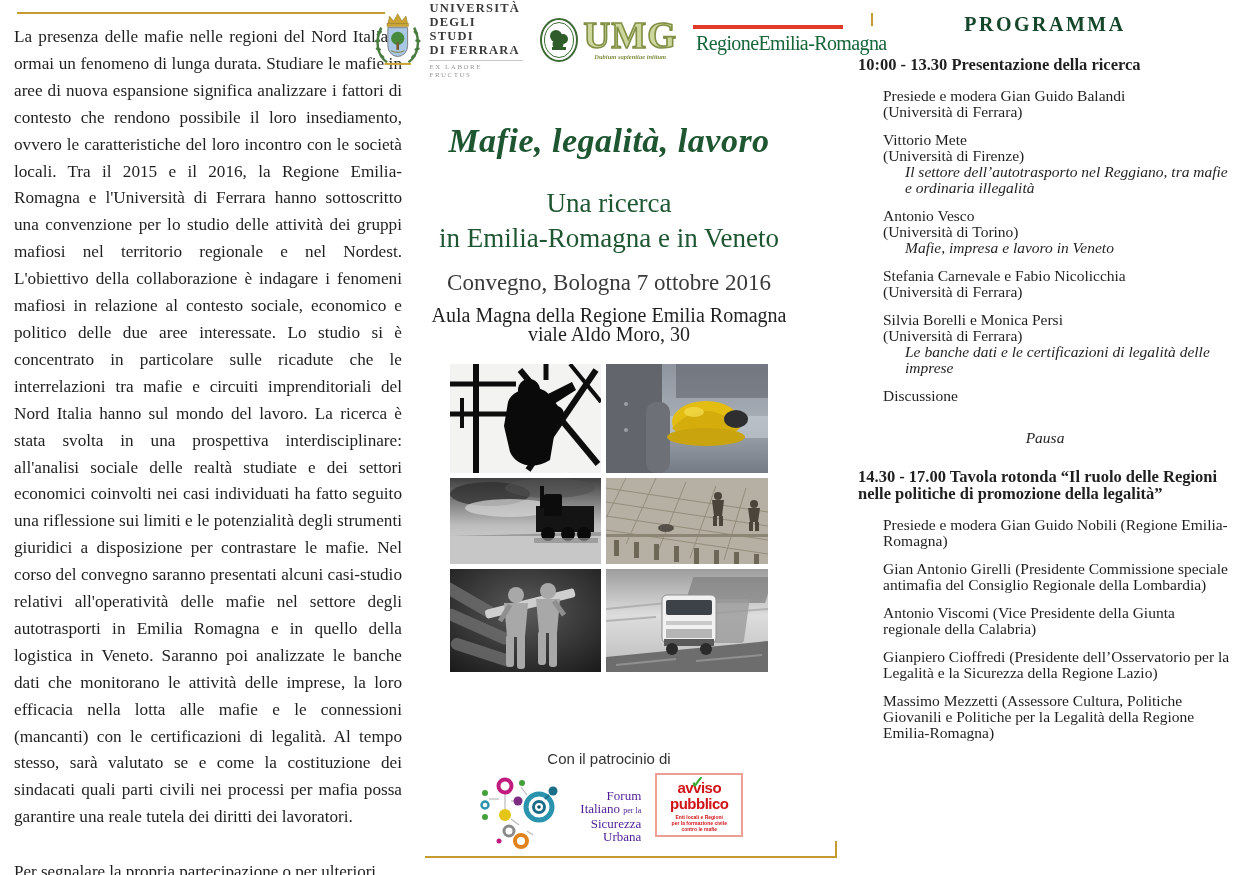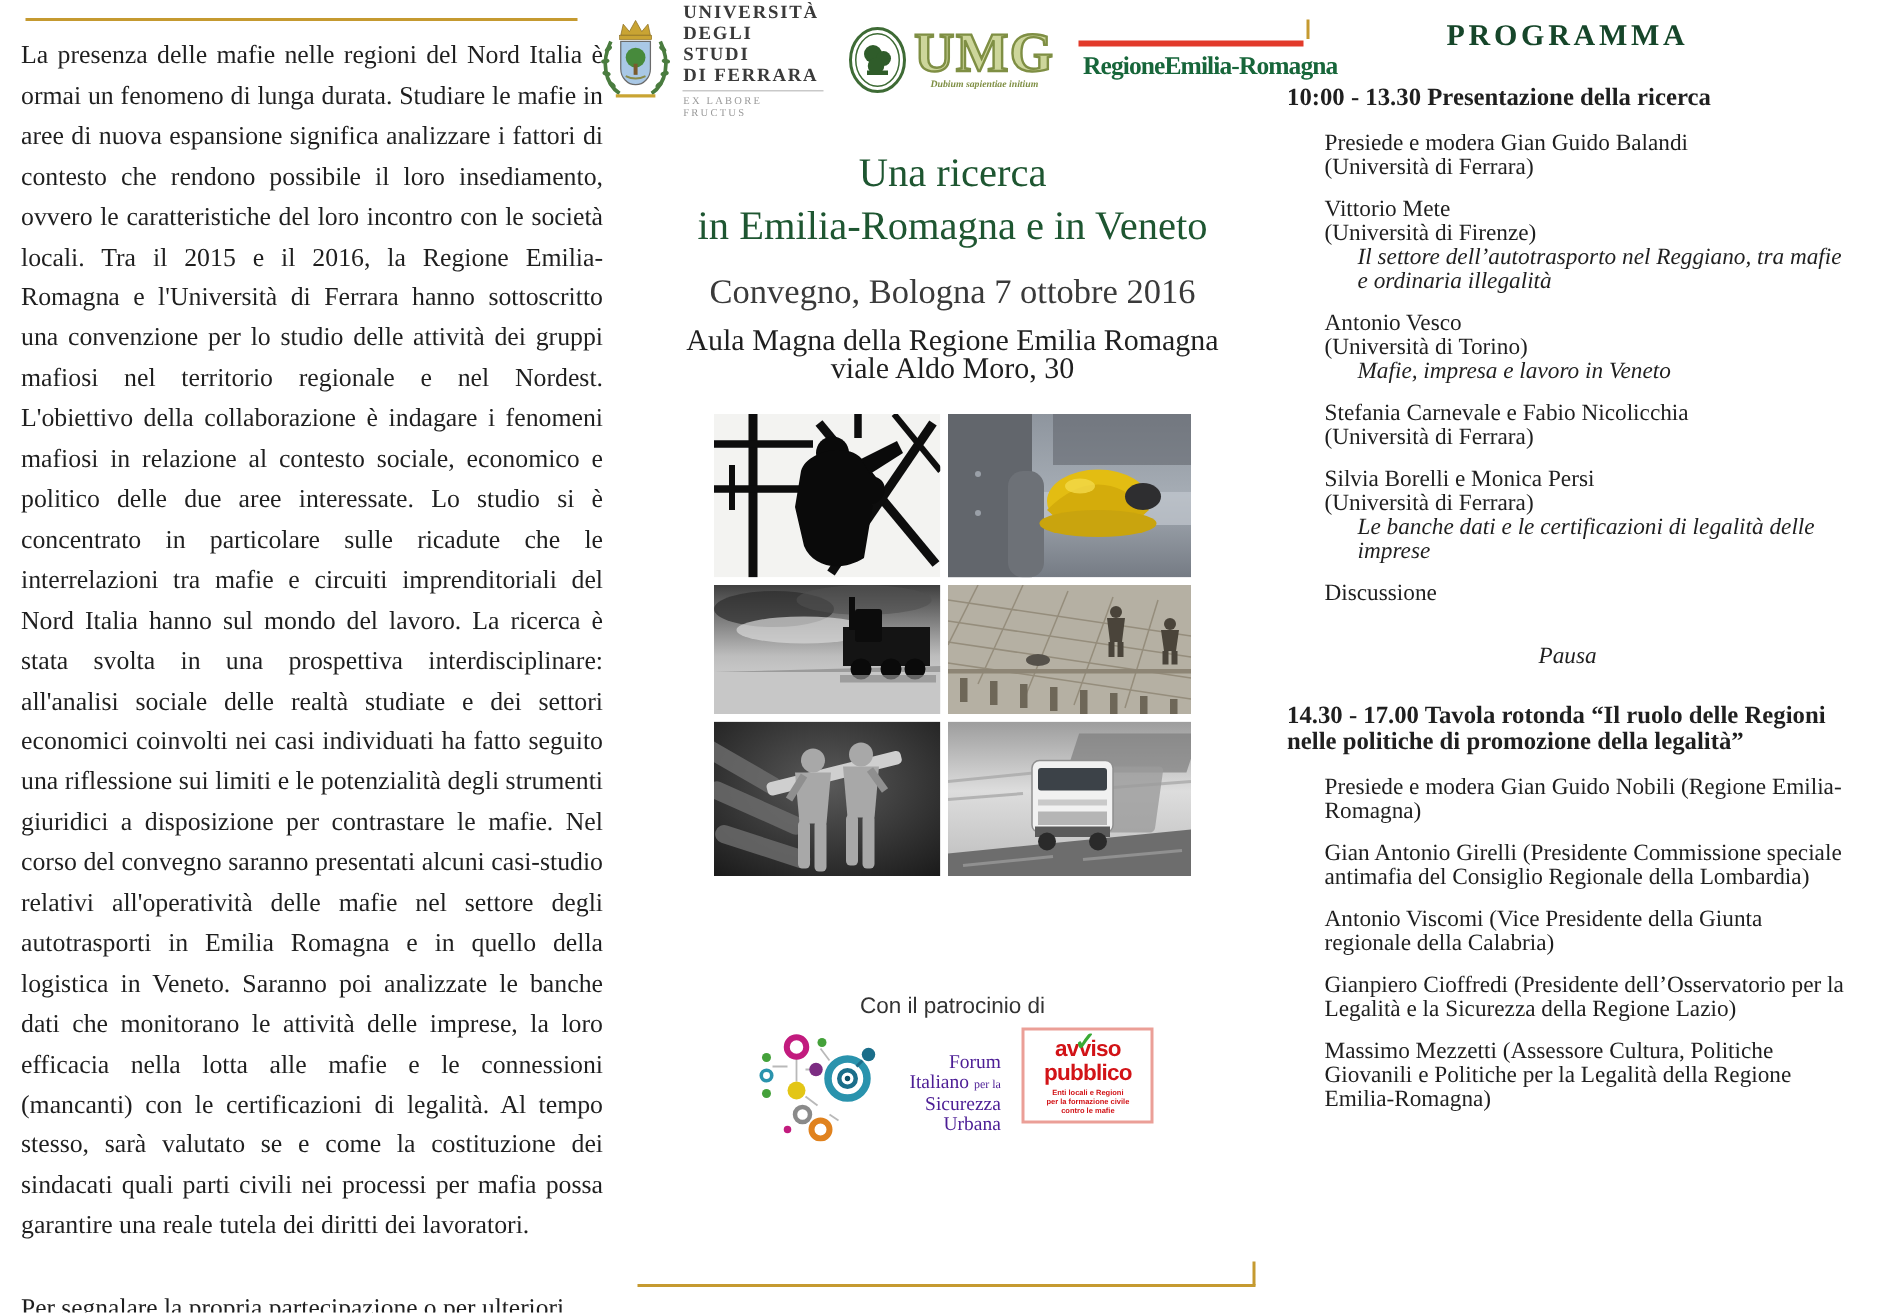--- a/index.html
+++ b/index.html
@@ -14,34 +14,34 @@
   .goldline-bottom { position:absolute; left:425px; top:856px; width:412px; height:2px;  background:#c59a30; }
   .goldtick-bottom { position:absolute; left:835px; top:841px; width:2px;  height:16px; background:#c59a30; }
   .goldtick-right  { position:absolute; left:871px; top:13px;  width:2px;  height:13px; background:#c59a30; }
 
   
   .col-left { position:absolute; left:14px; top:24px; width:388px; }
   .intro { font-size:17.2px; line-height:26.9px; text-align:justify; }
   .contact { margin-top:31px; font-size:17px; line-height:20.5px; }
 
   
-  .col-center { position:absolute; left:426px; top:0; width:418px; text-align:center; }
+  .col-center { position:absolute; left:400px; top:0; width:418px; text-align:center; }
   .logos-row { display:flex; justify-content:center; align-items:center; gap:16px; margin-top:8px; height:64px; }
   .unife { display:flex; align-items:center; gap:7px; text-align:left; }
   .unife-text { display:flex; flex-direction:column; }
   .u-line { font-size:12.5px; letter-spacing:1.2px; color:#3a3a3a; line-height:14px; font-weight:bold; }
   .u-motto { font-size:7px; color:#9a9a9a; border-top:1px solid #c9c9c9; margin-top:3px; padding-top:2px; letter-spacing:1.5px; }
   .umg { display:flex; align-items:center; gap:5px; }
   .umg-right { display:flex; flex-direction:column; align-items:center; }
   .umg-letters { font-size:37px; font-weight:bold; line-height:32px; color:#cdd69b; -webkit-text-stroke:1.6px #7f8f44; letter-spacing:1px; }
   .umg-motto { font-size:6.5px; font-style:italic; font-weight:bold; color:#7f8f44; margin-top:1px; }
   .re-logo { width:152px; text-align:left; }
   .re-bar { height:4px; background:#e23a2a; margin-bottom:3px; width:150px; }
   .re-row { display:flex; align-items:center; gap:3px; }
-  .re-text { font-size:17px; font-weight:bold; color:#17663a; letter-spacing:-0.6px; white-space:nowrap; }
+  .re-text { font-size:20px; font-weight:normal; color:#17663a; letter-spacing:-0.6px; white-space:nowrap; }
 
   .main-title { margin-top:50px; font-size:34px; font-style:italic; font-weight:bold; color:#1e5631; letter-spacing:0.5px; }
   .subtitle { margin-top:26px; font-size:27px; line-height:35px; color:#1e5631; }
   .event-line { margin-top:14px; font-size:23px; color:#3a3a3a; }
   .venue { margin-top:10px; font-size:20px; line-height:19px; color:#1f1f1f; }
 
   .photo-grid { margin:20px auto 0; width:318px; display:grid;
                 grid-template-columns:151px 162px; grid-template-rows:109px 86px 103px; gap:5px; }
   .photo-cell { overflow:hidden; }
   .photo-cell svg { display:block; width:100%; height:100%; }
@@ -141,20 +141,21 @@
         <svg width="22" height="19" viewBox="0 0 22 19">
           <rect x="0" y="0" width="22" height="19" fill="#0b8a4b"></rect>
           <polygon points="0,19 22,2 22,19 10,19" fill="#ffffff"></polygon>
           <rect x="15" y="10" width="7" height="9" fill="#0b8a4b"></rect>
         </svg>
         <span class="re-text">RegioneEmilia-Romagna</span>
       </div>
     </div>
   </div>
 
+  <div class="main-title">Mafie, legalità, lavoro</div>
 
   <div class="subtitle">
     <div>Una ricerca</div>
     <div>in Emilia-Romagna e in Veneto</div>
   </div>
 
   <div class="event-line">Convegno, Bologna 7 ottobre 2016</div>
 
   <div class="venue">
     <div>Aula Magna della Regione Emilia Romagna</div>

